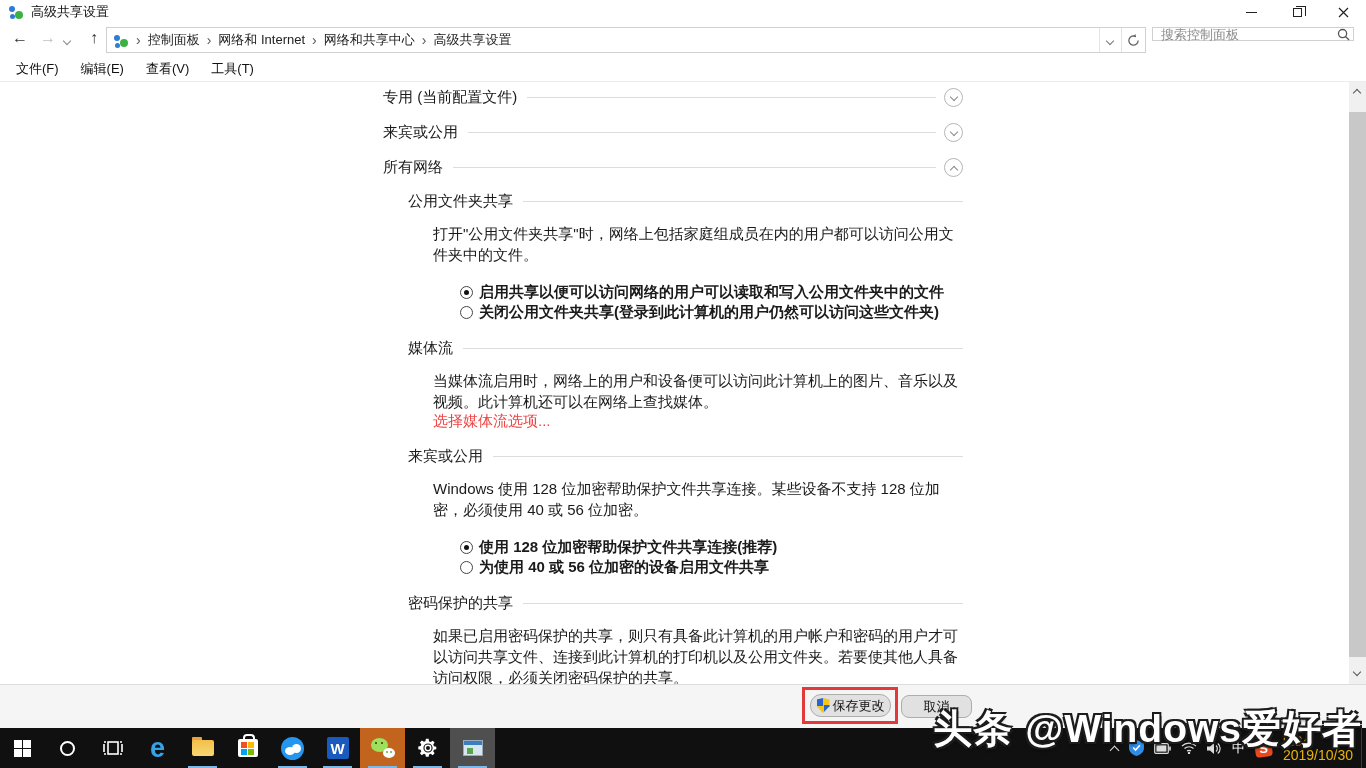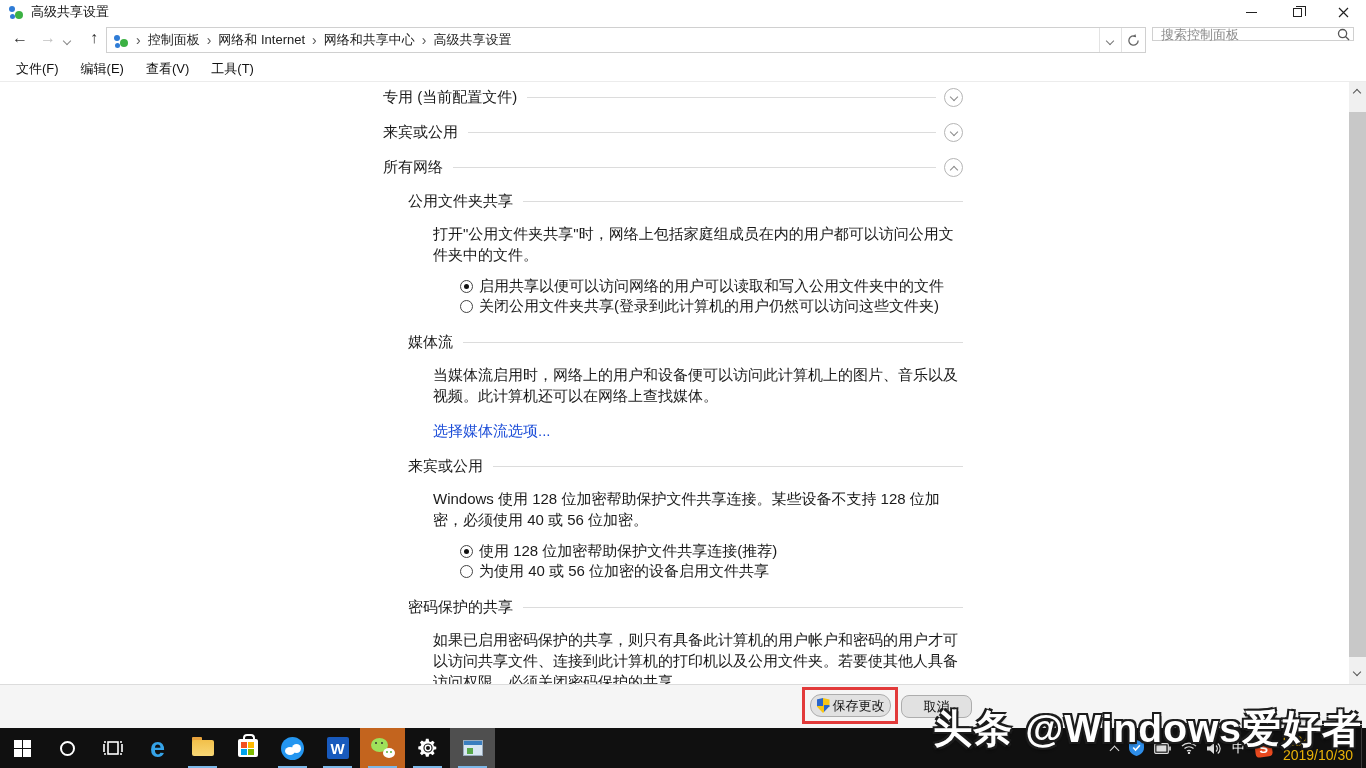--- a/index.html
+++ b/index.html
@@ -47,25 +47,25 @@
   .profile-row { display:flex; align-items:center; height:22px; margin-bottom:13px; }
   .profile-label { white-space:nowrap; }
   .rule { flex:1; height:1px; background:#dcdcdc; margin-left:10px; }
   .chev { width:19px; height:19px; border:1px solid #b5b5b5; border-radius:50%; position:relative; flex:0 0 auto; margin-left:8px; }
   .chev::after { content:""; position:absolute; left:6px; top:5px; width:5px; height:5px; border-right:1.5px solid #8a8a8a; border-bottom:1.5px solid #8a8a8a; transform:rotate(45deg); }
   .chev.expanded::after { transform:rotate(225deg); top:8px; }
   .sec { margin-left:25px; margin-top:15px; }
   .sec-title-row { display:flex; align-items:center; height:20px; }
   .sec-title { white-space:nowrap; }
   .desc { margin-left:25px; margin-top:12px; line-height:21px; width:528px; }
-  .options { margin-left:52px; margin-top:11px; }
+  .options { margin-left:52px; margin-top:17px;font-weight:bold; }
   .option { display:flex; align-items:center; height:20px; }
   .radio { width:13px; height:13px; border:1px solid #444; border-radius:50%; position:relative; flex:0 0 auto; background:#fff; margin-right:6px; }
   .radio.checked::after { content:""; position:absolute; left:3px; top:3px; width:5px; height:5px; border-radius:50%; background:#111; }
-  .link { margin-left:25px; margin-top:16px; color:#1d4ed8; display:inline-block; }
+  .link { margin-left:25px; margin-top:0; color:#ef4444; display:inline-block; }
 
   
   .scrollbar { position:absolute; top:0; right:0; width:17px; height:602px; background:#f0f0f0; }
   .sb-arrow { position:absolute; left:5px; width:7px; height:7px; }
   .sb-arrow::after { content:""; position:absolute; width:5px; height:5px; border-right:1.5px solid #555; border-bottom:1.5px solid #555; }
   .sb-up { top:6px; } .sb-up::after { transform:rotate(225deg); top:2px; }
   .sb-down { bottom:8px; } .sb-down::after { transform:rotate(45deg); top:0; }
   .sb-thumb { position:absolute; left:0; top:30px; width:17px; height:545px; background:#c8c8c8; }
 
   

